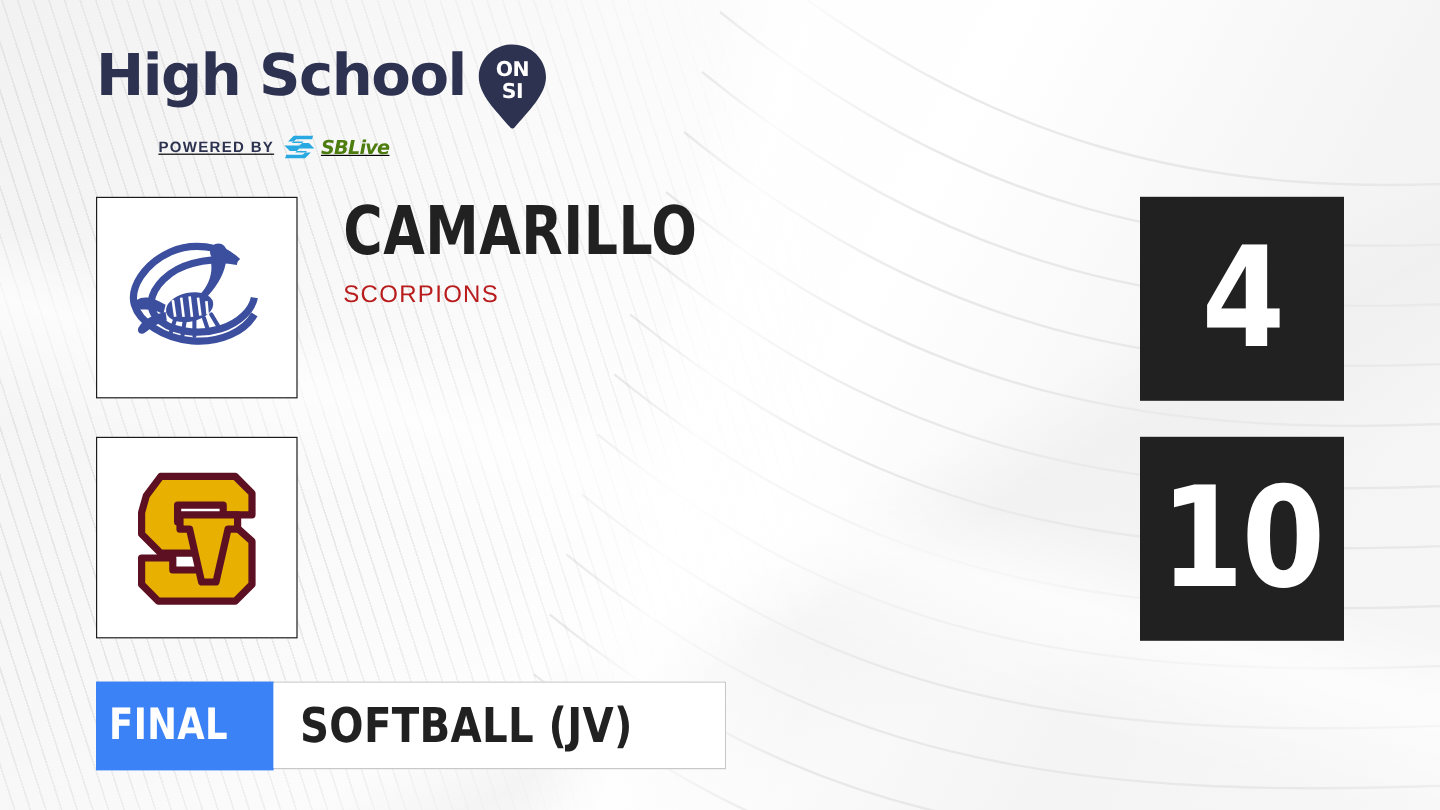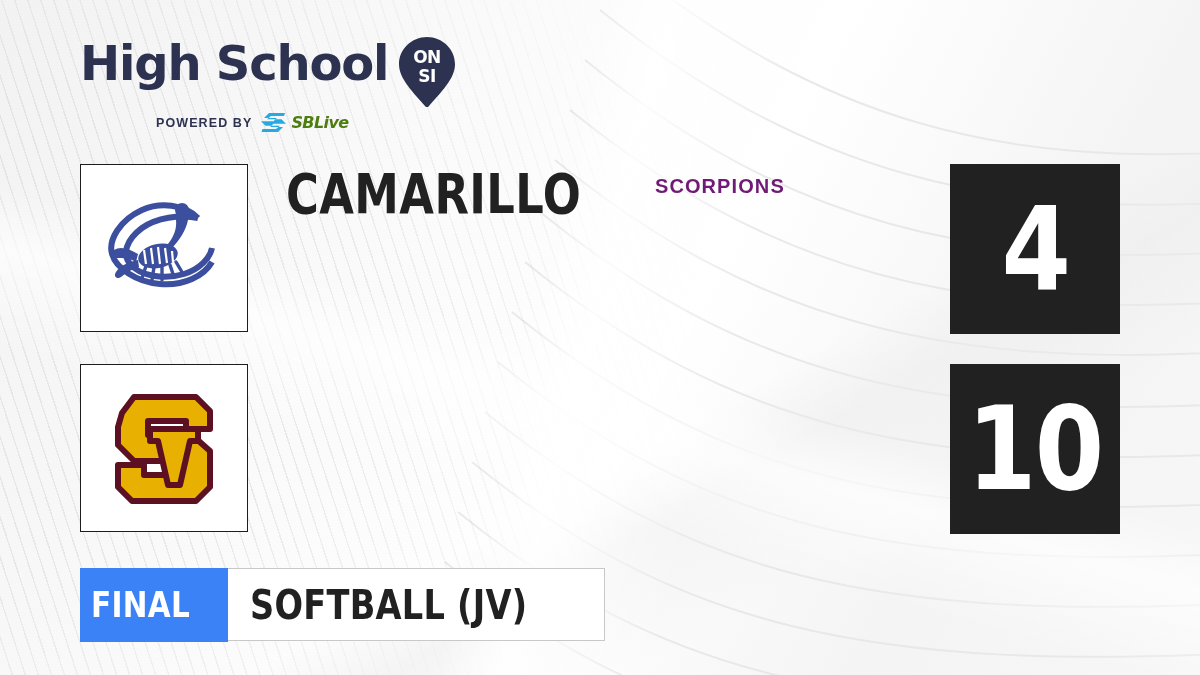--- a/index.html
+++ b/index.html
@@ -77,21 +77,22 @@
     width: 58px;
     height: 72px;
     flex: 0 0 auto;
   }
   .pin-icon svg { display: block; }
 
   .powered {
     display: flex;
     align-items: center;
     margin-top: 5px;
-    margin-left: 76px;
+    margin-left: 52px;
+    text-decoration: underline;
   }
   .powered-label {
     font-family: "Liberation Sans", sans-serif;
     font-weight: 700;
     font-size: 12.5px;
     letter-spacing: 1.1px;
     color: #2d3250;
   }
   .sbl-mark {
     width: 25px;
@@ -135,39 +136,39 @@
     justify-content: center;
   }
   .logo-box svg { display: block; }
 
   .team-text {
     position: absolute;
     left: 286px;
     top: 0;
     height: 168px;
     display: flex;
-    flex-direction: row;
+    flex-direction: column;
   }
   .team-name {
     font-family: "DejaVu Sans", sans-serif;
     font-weight: 700;
     font-size: 56px;
     line-height: 60px;
     letter-spacing: 0.5px;
     color: #212121;
     transform: scaleX(0.80);
     transform-origin: left center;
     white-space: nowrap;
   }
   .team-mascot {
     font-family: "Liberation Sans", sans-serif;
-    font-weight: 700;
+    font-weight: 400;
     font-size: 20px;
     letter-spacing: 1.1px;
-    color: #701a75;
+    color: #b91c1c;
     margin-top: 11px;
     white-space: nowrap;
   }
 
   .score-box {
     position: absolute;
     left: 950px;
     top: 0;
     width: 170px;
     height: 170px;

